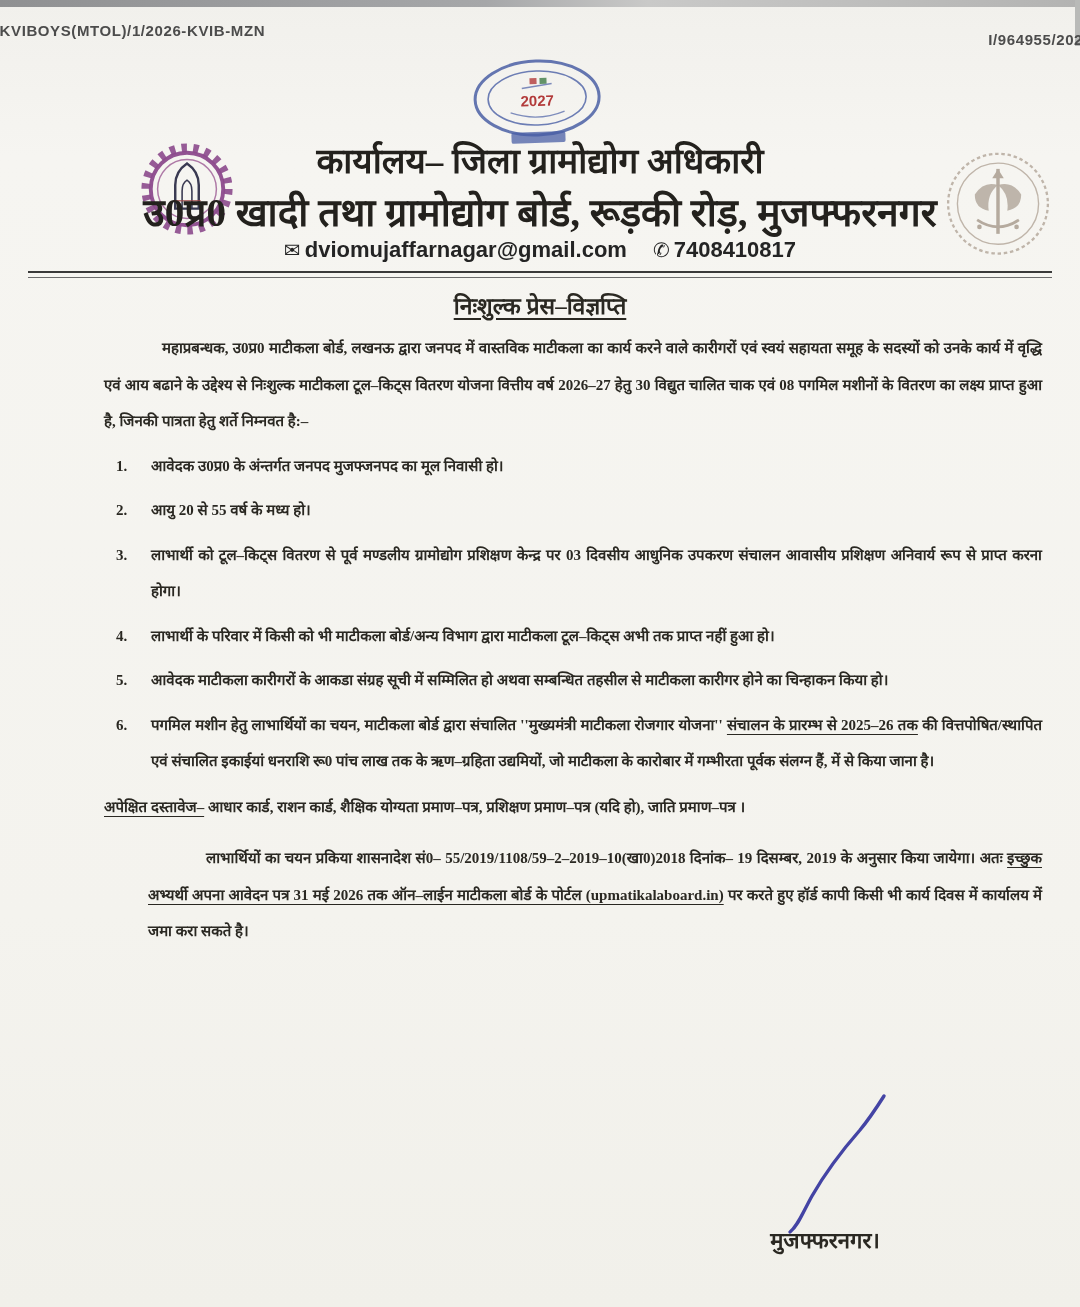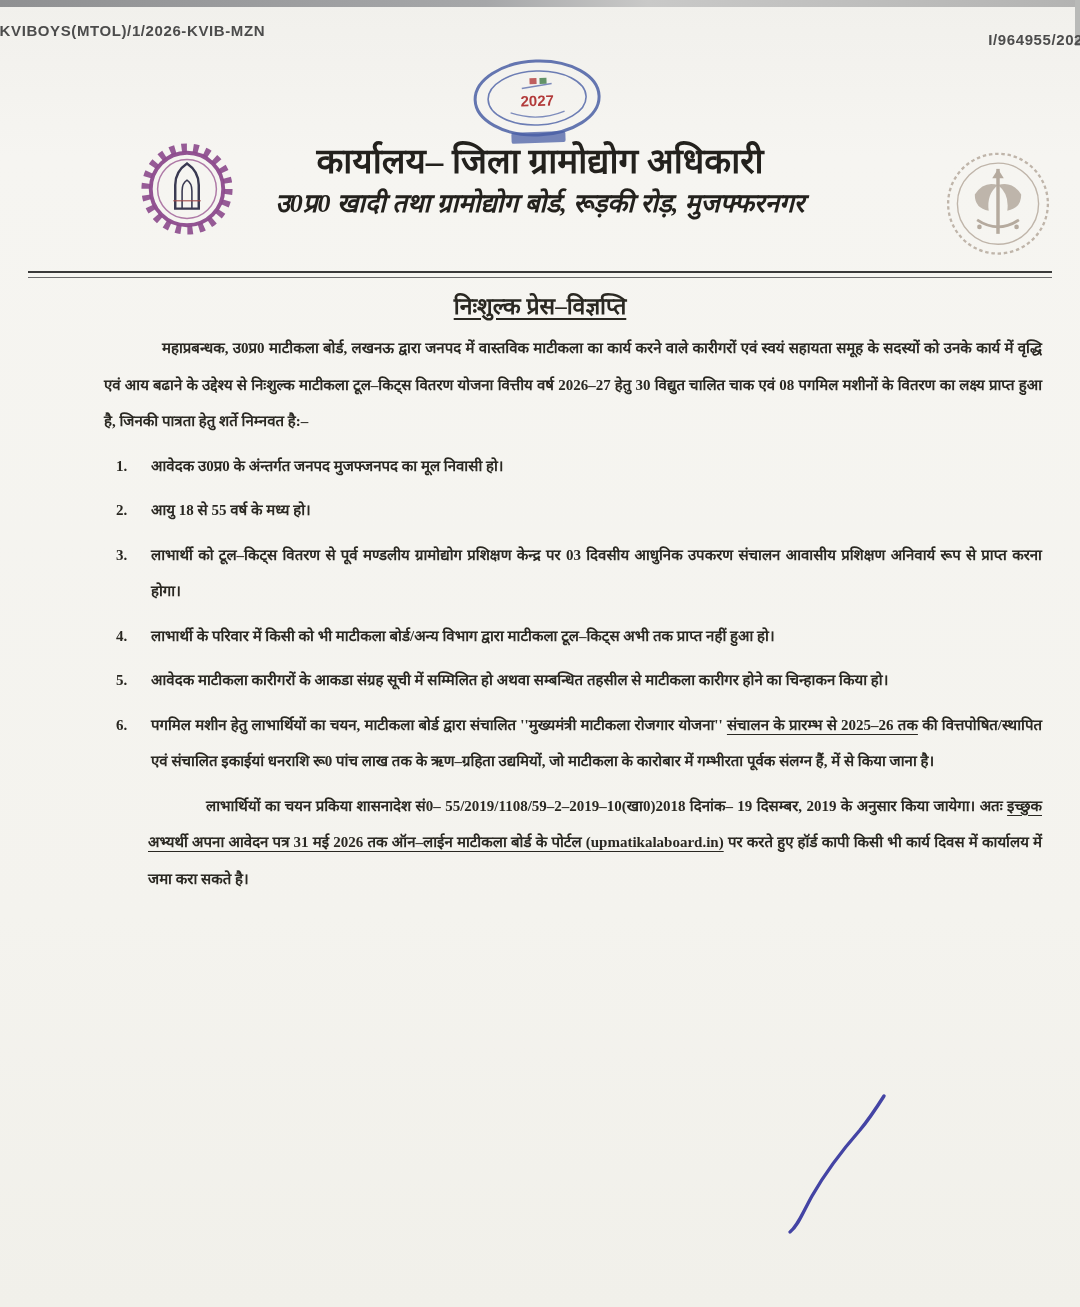--- a/index.html
+++ b/index.html
@@ -18,21 +18,21 @@
   .ref{position:absolute;font-family:"Liberation Sans","DejaVu Sans",sans-serif;
     font-size:15px;color:#4c4c4c;letter-spacing:.6px;white-space:nowrap;font-weight:600;}
   .ref-left{top:22px;left:-6px;}
   .ref-right{top:31px;right:-12px;}
   .stamp{position:absolute;top:56px;left:50%;transform:translateX(-52%) rotate(-2deg);}
   .logo{position:absolute;}
   .logo-left{top:140px;left:138px;}
   .logo-right{top:148px;left:940px;opacity:.6;}
   .title-line{position:absolute;left:0;width:100%;text-align:center;font-weight:700;color:#23211d;}
   .title-1{top:136px;font-size:35px;}
-  .title-2{top:184px;font-size:26px;font-style:italic;}
+  .title-2{top:184px;font-size:39px;}
   .contact{position:absolute;top:237px;left:0;width:100%;text-align:center;
     font-family:"Liberation Sans","DejaVu Sans",sans-serif;font-weight:700;
     font-size:22px;color:#242424;}
   .contact .icon{font-size:20px;margin:0 4px 0 0;}
   .contact .phone-wrap{margin-left:26px;}
   .rule{position:absolute;top:271px;left:28px;right:28px;height:4px;
     border-top:2px solid #3a3a3a;border-bottom:1px solid #6b6b6b;}
   .subject{position:absolute;top:289px;left:0;width:100%;text-align:center;
     font-size:23px;font-weight:700;}
   .subject span{text-decoration:underline;text-underline-offset:4px;}
@@ -95,63 +95,68 @@
       <path d="M 70 40 Q 62 28 50 32 Q 60 40 58 54 Q 70 52 70 40 Z" fill="#8a7968" opacity=".85"></path>
       <path d="M 32 62 Q 50 74 68 62" fill="none" stroke="#8a7968" stroke-width="2.4"></path>
       <circle cx="34" cy="68" r="2" fill="#8a7968"></circle>
       <circle cx="66" cy="68" r="2" fill="#8a7968"></circle>
     </svg>
   </div>
 
   <div class="title-line title-1">कार्यालय– जिला ग्रामोद्योग अधिकारी</div>
   <div class="title-line title-2">उ0प्र0 खादी तथा ग्रामोद्योग बोर्ड, रूड़की रोड़, मुजफ्फरनगर</div>
 
+  <div class="contact">
+    <span class="icon">✉</span><span>dviomujaffarnagar@gmail.com</span><span class="phone-wrap"><span class="icon">✆</span><span>7408410817</span></span>
+  </div>
 
   <div class="rule"></div>
 
   <div class="subject">
     <span>निःशुल्क प्रेस–विज्ञप्ति</span>
   </div>
 
   <div class="body-text">
 
     <p class="para-intro">महाप्रबन्धक, उ0प्र0 माटीकला बोर्ड, लखनऊ द्वारा जनपद में वास्तविक माटीकला का कार्य करने वाले कारीगरों एवं स्वयं सहायता समूह के सदस्यों को उनके कार्य में वृद्धि एवं आय बढाने के उद्देश्य से निःशुल्क माटीकला टूल–किट्स वितरण योजना वित्तीय वर्ष 2026–27 हेतु 30 विद्युत चालित चाक एवं 08 पगमिल मशीनों के वितरण का लक्ष्य प्राप्त हुआ है, जिनकी पात्रता हेतु शर्ते निम्नवत है:–</p>
 
     <div class="list">
       <div class="item">
         <span class="num">1.</span>
         <span>आवेदक उ0प्र0 के अंन्तर्गत जनपद मुजफ्जनपद का मूल निवासी हो।</span>
       </div>
       <div class="item">
         <span class="num">2.</span>
-        <span>आयु 18 से 55 वर्ष के मध्य हो।</span>
+        <span>आयु 20 से 55 वर्ष के मध्य हो।</span>
       </div>
       <div class="item">
         <span class="num">3.</span>
         <span>लाभार्थी को टूल–किट्स वितरण से पूर्व मण्डलीय ग्रामोद्योग प्रशिक्षण केन्द्र पर 03 दिवसीय आधुनिक उपकरण संचालन आवासीय प्रशिक्षण अनिवार्य रूप से प्राप्त करना होगा।</span>
       </div>
       <div class="item">
         <span class="num">4.</span>
         <span>लाभार्थी के परिवार में किसी को भी माटीकला बोर्ड/अन्य विभाग द्वारा माटीकला टूल–किट्स अभी तक प्राप्त नहीं हुआ हो।</span>
       </div>
       <div class="item">
         <span class="num">5.</span>
         <span>आवेदक माटीकला कारीगरों के आकडा संग्रह सूची में सम्मिलित हो अथवा सम्बन्धित तहसील से माटीकला कारीगर होने का चिन्हाकन किया हो।</span>
       </div>
       <div class="item">
         <span class="num">6.</span>
         <span><span>पगमिल मशीन हेतु लाभार्थियों का चयन, माटीकला बोर्ड द्वारा संचालित ''मुख्यमंत्री माटीकला रोजगार योजना'' </span><span class="u">संचालन के प्रारम्भ से 2025–26 तक</span><span> की वित्तपोषित/स्थापित एवं संचालित इकाईयां धनराशि रू0 पांच लाख तक के ऋण–ग्रहिता उद्यमियों, जो माटीकला के कारोबार में गम्भीरता पूर्वक संलग्न हैं, में से किया जाना है।</span></span>
       </div>
     </div>
 
+    <p class="docs"><span class="label">अपेक्षित दस्तावेज–</span><span> आधार कार्ड, राशन कार्ड, शैक्षिक योग्यता प्रमाण–पत्र, प्रशिक्षण प्रमाण–पत्र (यदि हो), जाति प्रमाण–पत्र ।</span></p>
 
     <p class="para-selection"><span>लाभार्थियों का चयन प्रकिया शासनादेश सं0– 55/2019/1108/59–2–2019–10(खा0)2018   दिनांक– 19 दिसम्बर, 2019 के अनुसार किया जायेगा। अतः </span><span class="u">इच्छुक अभ्यर्थी अपना आवेदन पत्र 31 मई 2026 तक ऑन–लाईन माटीकला बोर्ड के पोर्टल (upmatikalaboard.in)</span><span> पर करते हुए हॉर्ड कापी किसी भी कार्य दिवस में कार्यालय में जमा करा सकते है।</span></p>
 
   </div>
 
   <svg class="pen-layer" width="1080" height="1307" viewBox="0 0 1080 1307">
     <path d="M 790 1232 C 798 1226 803 1212 812 1196 C 828 1168 846 1146 860 1130 C 870 1118 877 1107 884 1096" fill="none" stroke="#31319c" stroke-width="3.4" stroke-linecap="round" opacity=".9"></path>
   </svg>
 
   <div class="signature">
+    <div>मुजफ्फरनगर।</div>
   </div>
 
 </div>
 
 </body></html>

